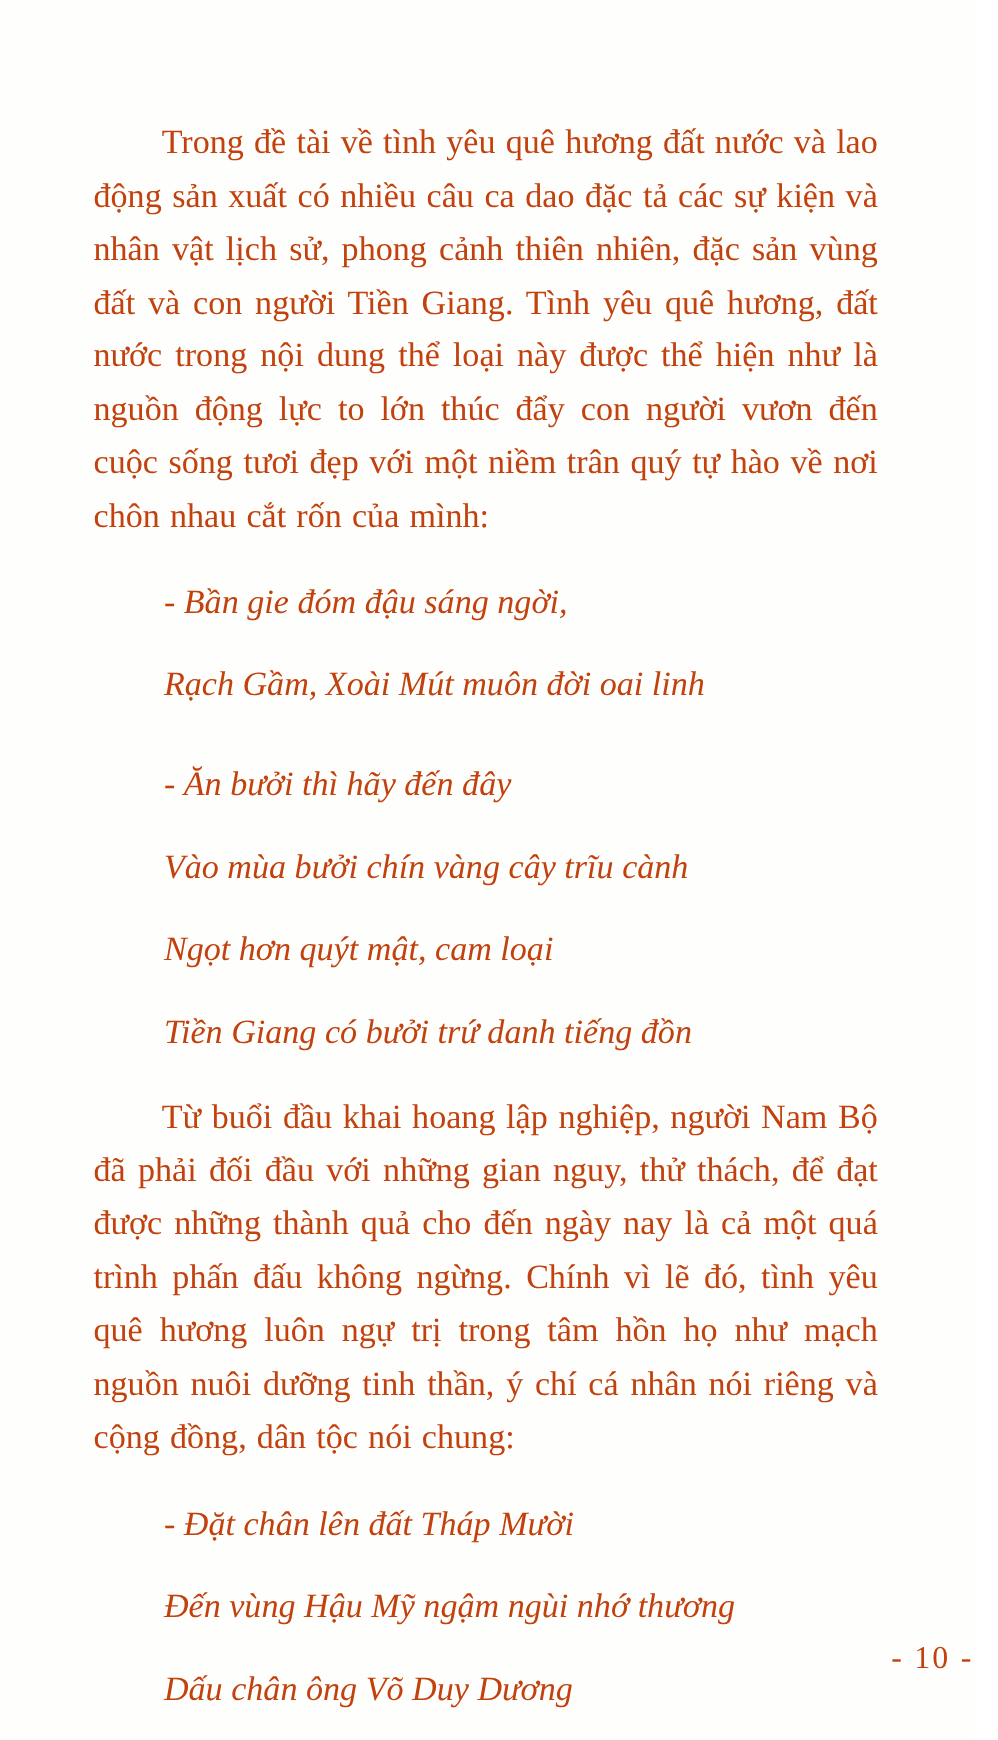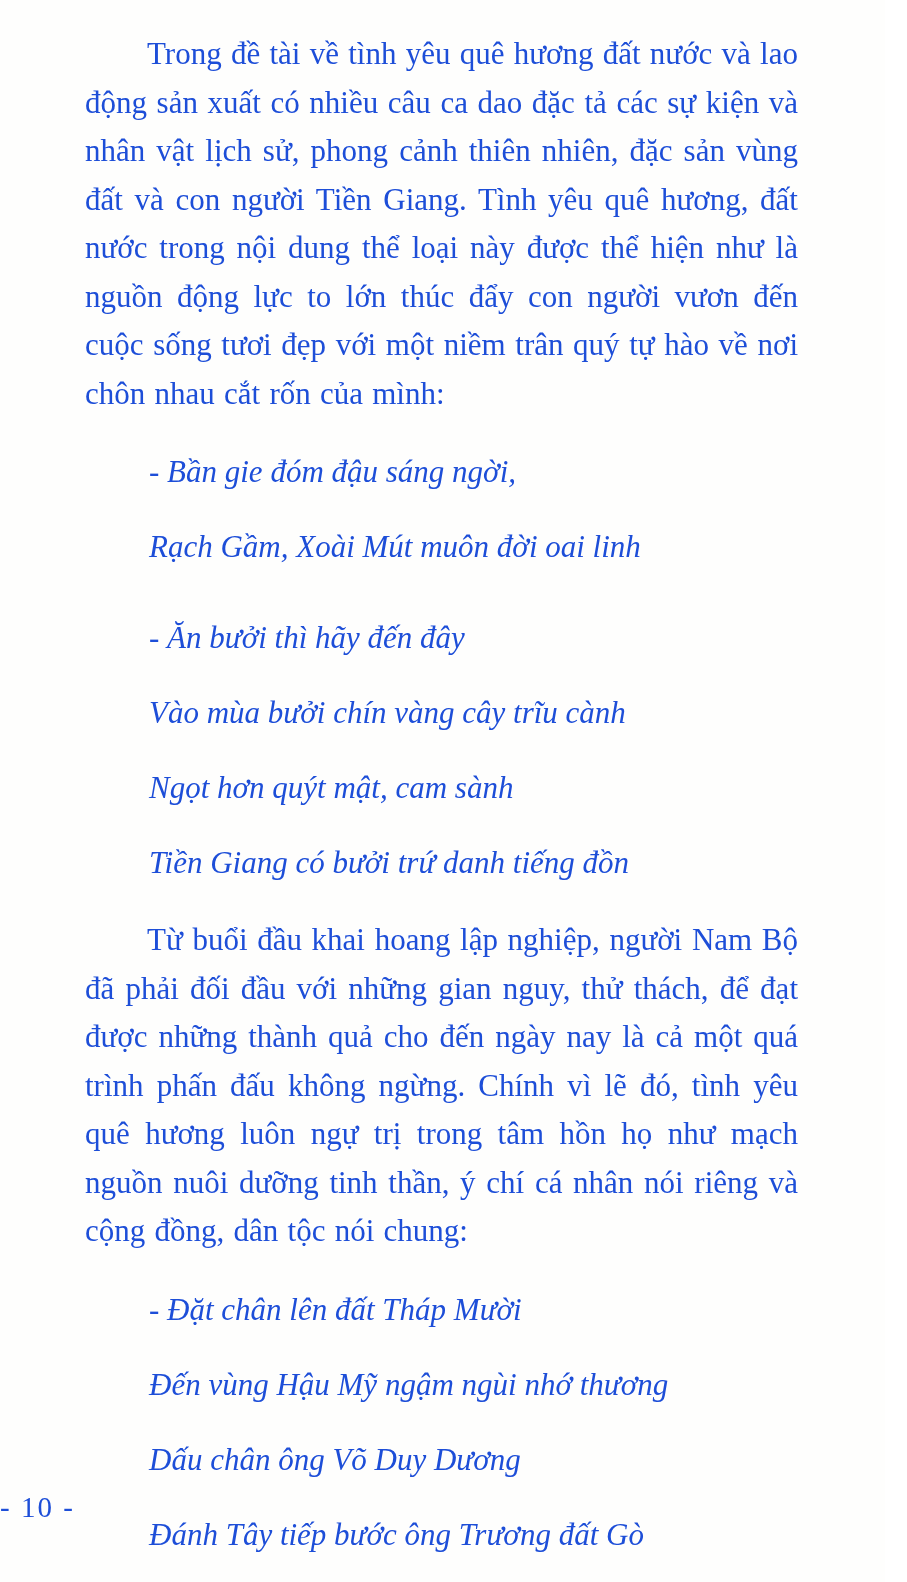--- a/index.html
+++ b/index.html
@@ -7,23 +7,23 @@
     padding: 0;
     background: #ffffff;
   }
   .page {
     position: relative;
     width: 885px;
     height: 1582px;
     background: #fefefdff;
     background-color: #fefefd;
     box-sizing: border-box;
-    padding: 30px 87px 0 85px;
+    padding: 105px 87px 0 85px;
     font-family: "Liberation Serif", "DejaVu Serif", serif;
-    color: #1d4ed8;
+    color: #c2410c;
     overflow: hidden;
   }
   .para {
     margin: 0;
     font-size: 31px;
     line-height: 48.5px;
     text-align: justify;
     text-indent: 62px;
     word-spacing: 1.5px;
   }
@@ -32,38 +32,38 @@
     font-size: 31px;
     line-height: 75px;
     margin: 16px 0 16px 64px;
     white-space: pre-line;
   }
   .page-footer {
     position: absolute;
     left: 0;
     right: 0;
     bottom: 58px;
-    text-align: left;
+    text-align: right;
     font-size: 29px;
     letter-spacing: 2px;
     font-style: normal;
   }
 </style>
 </head>
 <body>
 
 <div class="page">
   <p class="para">Trong đề tài về tình yêu quê hương đất nước và lao động sản xuất có nhiều câu ca dao đặc tả các sự kiện và nhân vật lịch sử, phong cảnh thiên nhiên, đặc sản vùng đất và con người Tiền Giang. Tình yêu quê hương, đất nước trong nội dung thể loại này được thể hiện như là nguồn động lực to lớn thúc đẩy con người vươn đến cuộc sống tươi đẹp với một niềm trân quý tự hào về nơi chôn nhau cắt rốn của mình:</p>
 
   <div class="verse">- Bần gie đóm đậu sáng ngời,
 Rạch Gầm, Xoài Mút muôn đời oai linh</div>
 
   <div class="verse">- Ăn bưởi thì hãy đến đây
 Vào mùa bưởi chín vàng cây trĩu cành
-Ngọt hơn quýt mật, cam sành
+Ngọt hơn quýt mật, cam loại
 Tiền Giang có bưởi trứ danh tiếng đồn</div>
 
   <p class="para">Từ buổi đầu khai hoang lập nghiệp, người Nam Bộ đã phải đối đầu với những gian nguy, thử thách, để đạt được những thành quả cho đến ngày nay là cả một quá trình phấn đấu không ngừng. Chính vì lẽ đó, tình yêu quê hương luôn ngự trị trong tâm hồn họ như mạch nguồn nuôi dưỡng tinh thần, ý chí cá nhân nói riêng và cộng đồng, dân tộc nói chung:</p>
 
   <div class="verse">- Đặt chân lên đất Tháp Mười
 Đến vùng Hậu Mỹ ngậm ngùi nhớ thương
 Dấu chân ông Võ Duy Dương
 Đánh Tây tiếp bước ông Trương đất Gò</div>
 
   <div class="page-footer">- 10 -</div>

